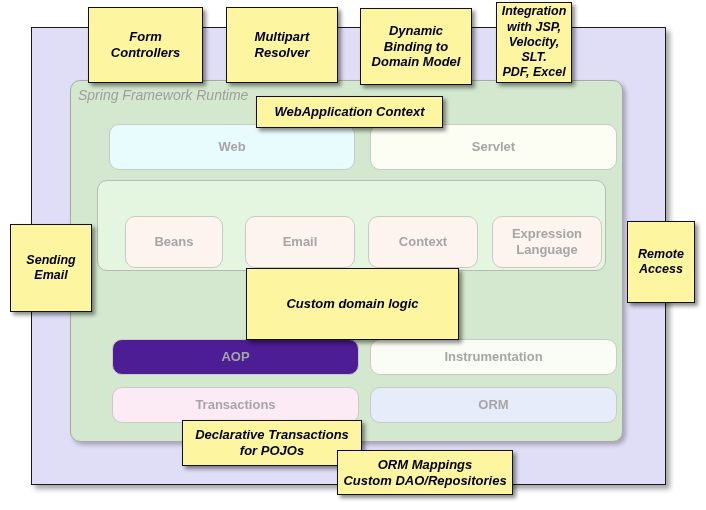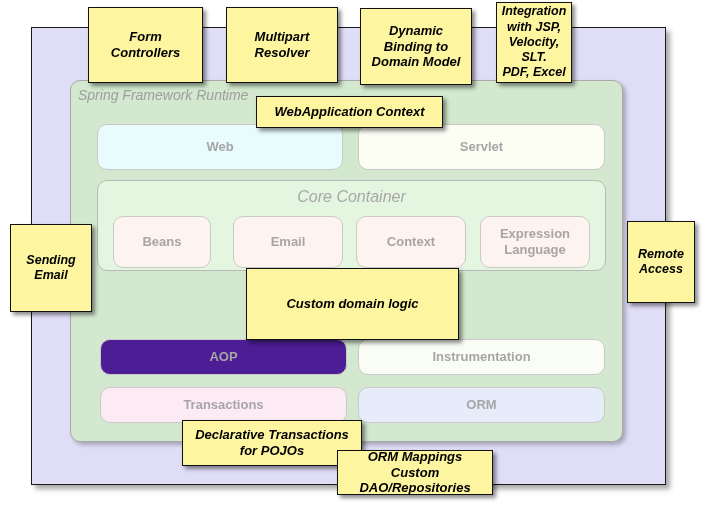--- a/index.html
+++ b/index.html
@@ -92,20 +92,21 @@
     border-radius: 10px;
     box-sizing: border-box;
     display: flex;
     align-items: center;
     justify-content: center;
     text-align: center;
     font-size: 13px;
     font-weight: bold;
     color: #a6a6a6;
     line-height: 1.25;
+    margin-left: 12px;
   }
 
   
   .note {
     position: absolute;
     background: #fdf5a0;
     border: 1.3px solid #111111;
     box-shadow: 3px 3px 4px rgba(0,0,0,0.45);
     box-sizing: border-box;
     display: flex;
@@ -127,21 +128,20 @@
 
 <div id="canvas">
 
   <div class="outer-container"></div>
 
   <div class="runtime-container"></div>
 
   <div class="core-container"></div>
 
   <div class="runtime-label">Spring Framework Runtime</div>
-  <div class="core-label">Core Container</div>
 
   <div id="modules-layer">
       <div class="module" style="left: 97px; top: 124px; width: 246px; height: 46px; background: rgb(232, 251, 253);">Web</div>
       <div class="module" style="left: 358px; top: 124px; width: 247px; height: 46px; background: rgb(252, 253, 243);">Servlet</div>
       <div class="module" style="left: 100px; top: 339px; width: 247px; height: 36px; background: #4c1d95;">AOP</div>
       <div class="module" style="left: 358px; top: 339px; width: 247px; height: 36px; background: rgb(250, 253, 245);">Instrumentation</div>
       <div class="module" style="left: 100px; top: 387px; width: 247px; height: 36px; background: rgb(252, 235, 245);">Transactions</div>
       <div class="module" style="left: 358px; top: 387px; width: 247px; height: 36px; background: rgb(230, 236, 250);">ORM</div>
       <div class="module" style="left: 113px; top: 216px; width: 98px; height: 52px; background: rgb(253, 243, 239);">Beans</div>
       <div class="module" style="left: 233px; top: 216px; width: 110px; height: 52px; background: rgb(253, 243, 239);">Email</div>
@@ -170,18 +170,18 @@
       </div>
       <div class="note small" style="left: 627px; top: 221px; width: 68px; height: 82px;">
         <span>Remote<br>Access</span>
       </div>
       <div class="note" style="left: 246px; top: 268px; width: 213px; height: 72px;">
         <span>Custom domain logic</span>
       </div>
       <div class="note" style="left: 182px; top: 420px; width: 180px; height: 46px;">
         <span>Declarative Transactions<br>for POJOs</span>
       </div>
-      <div class="note" style="left: 337px; top: 450px; width: 156px; height: 45px;">
+      <div class="note" style="left: 337px; top: 450px; width: 176px; height: 45px;">
         <span>ORM Mappings<br>Custom DAO/Repositories</span>
       </div>
     </div>
 
 </div>
 
 </body></html>

